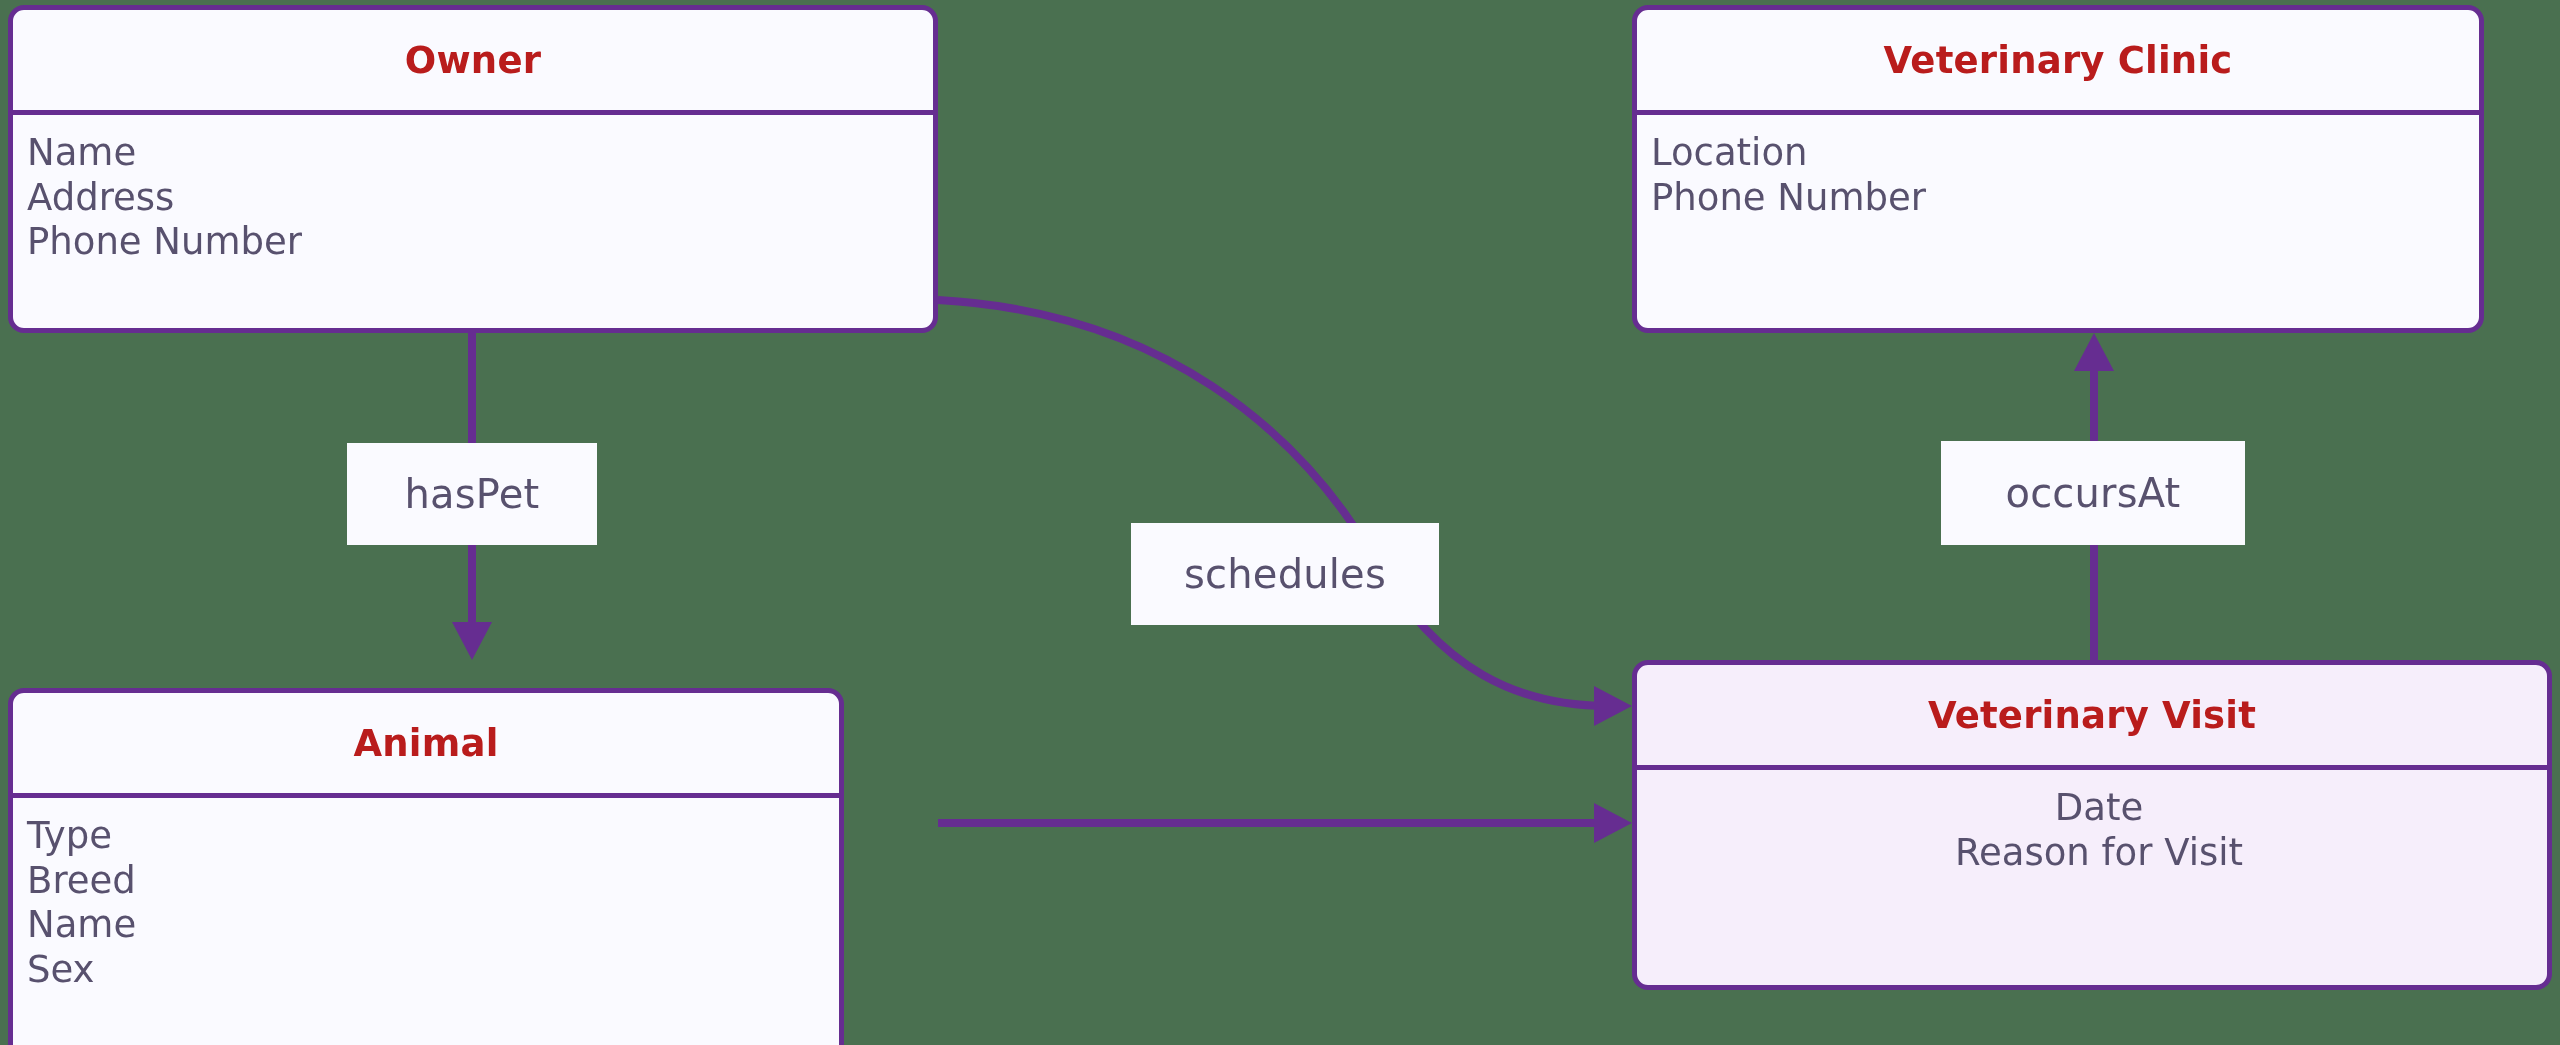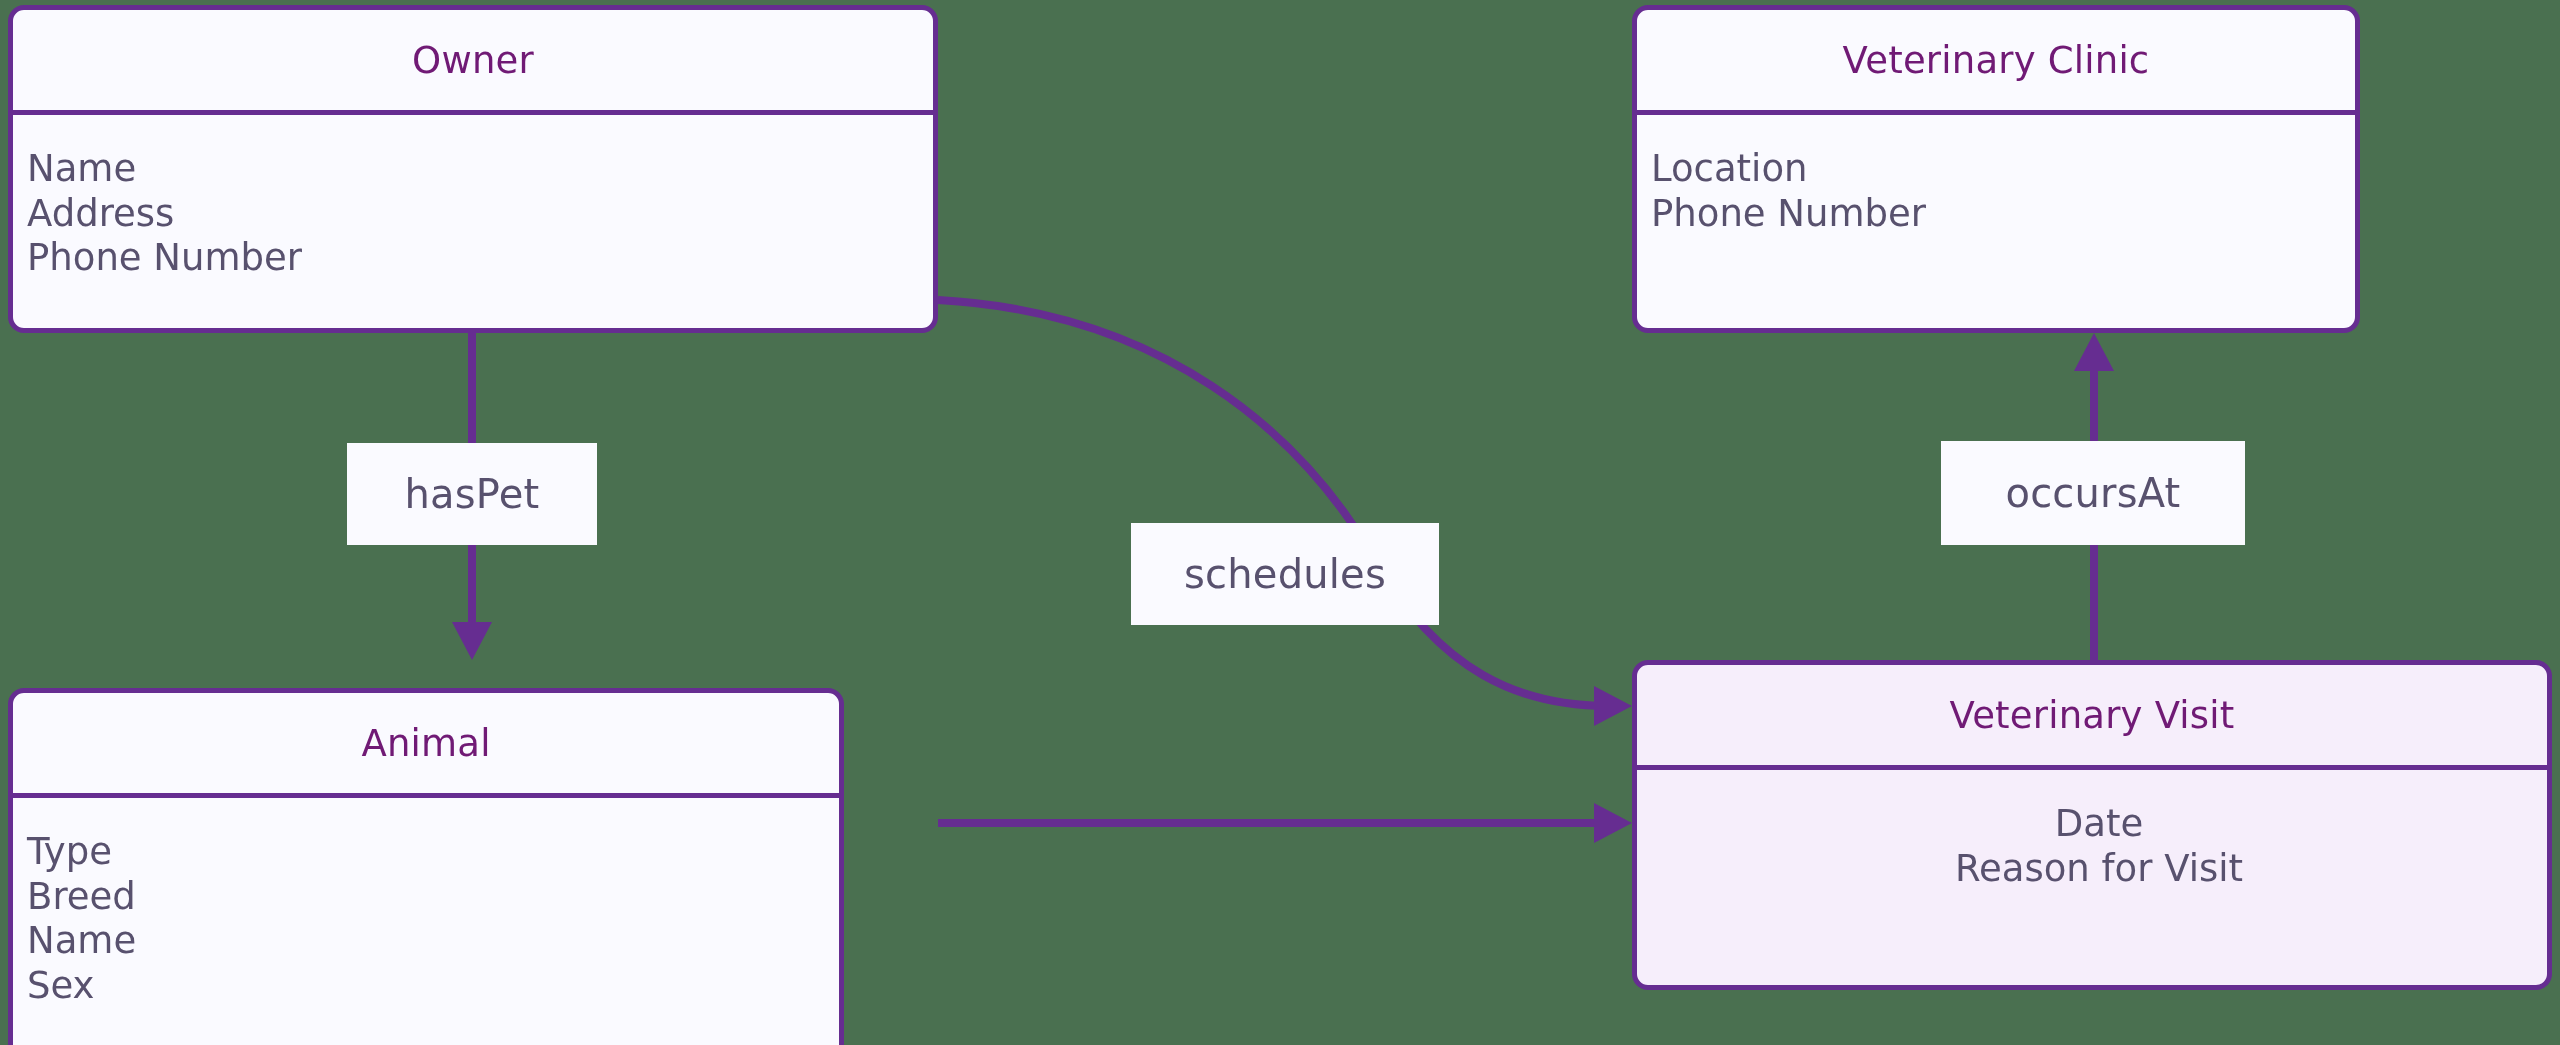--- a/index.html
+++ b/index.html
@@ -32,27 +32,27 @@
   .entity-header {
     box-sizing: border-box;
     height: 105px;
     border-bottom: 5px solid #662d91;
     display: flex;
     align-items: center;
     justify-content: center;
   }
   .entity-title {
     font-size: 37px;
-    font-weight: normal;
-    color: #701a75;
+    font-weight: bold;
+    color: #b91c1c;
     letter-spacing: 0.2px;
     white-space: nowrap;
   }
   .entity-body {
-    padding: 32px 0 0 14px;
+    padding: 16px 0 0 14px;
   }
   .attr {
     font-size: 37px;
     line-height: 1.1;
     color: #58516e;
     white-space: nowrap;
     padding: 2px 0;
   }
 
   
@@ -123,21 +123,21 @@
     <div class="entity-header">
       <div class="entity-title">Owner</div>
     </div>
     <div class="entity-body">
       <div class="attr">Name</div>
       <div class="attr">Address</div>
       <div class="attr">Phone Number</div>
     </div>
   </div>
 
-  <div class="entity" style="left:1632px; top:5px; width:728px; height:328px;">
+  <div class="entity" style="left:1632px; top:5px; width:852px; height:328px;">
     <div class="entity-header">
       <div class="entity-title">Veterinary Clinic</div>
     </div>
     <div class="entity-body">
       <div class="attr">Location</div>
       <div class="attr">Phone Number</div>
     </div>
   </div>
 
   <div class="entity" style="left:8px; top:688px; width:836px; height:385px;">

